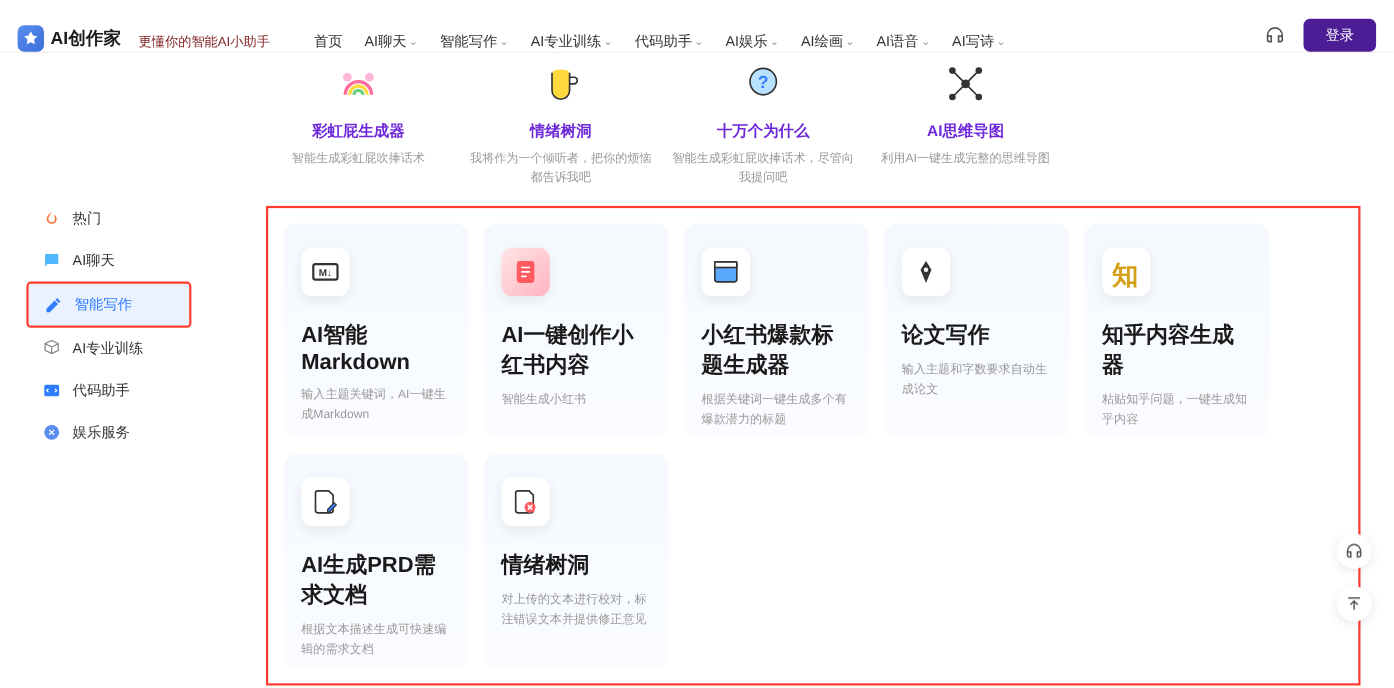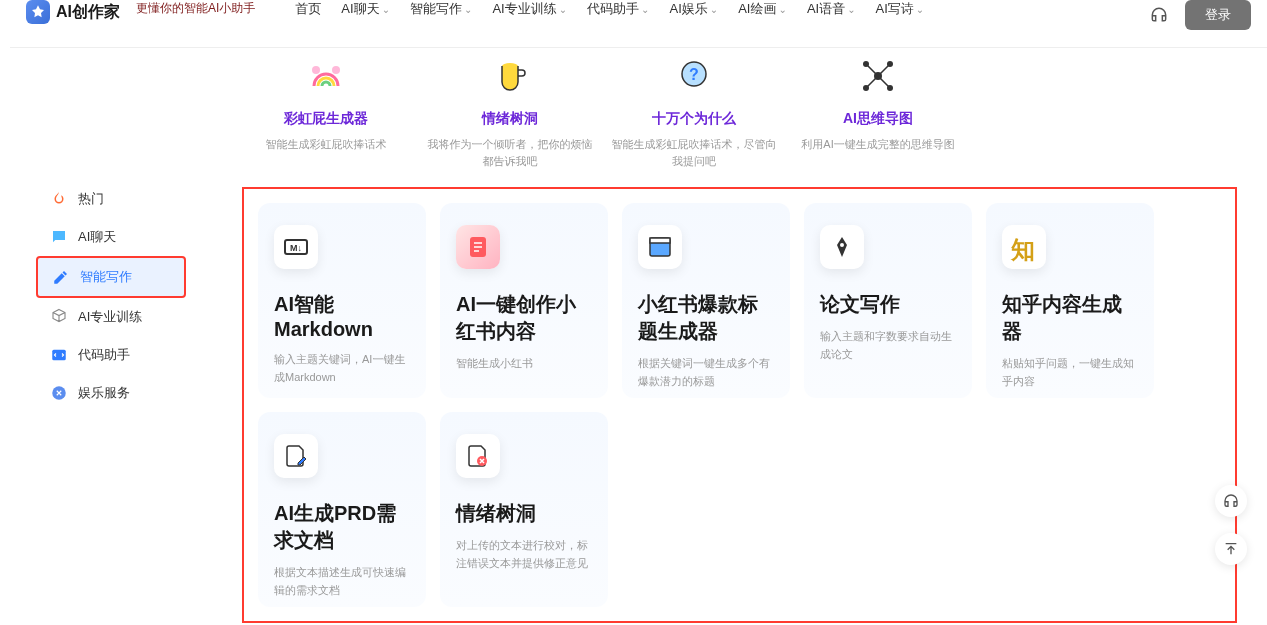--- a/index.html
+++ b/index.html
@@ -1,32 +1,32 @@
 <!DOCTYPE html>
 <html><head>
   <meta charset="utf-8">
   <style>
     * { margin: 0; padding: 0; box-sizing: border-box; }
     body { font-family: -apple-system, BlinkMacSystemFont, "PingFang SC", "Microsoft YaHei", sans-serif; background: #fff; width: 1267px; height: 625px; overflow: hidden; position: relative; }
     
-    .header { display: flex; align-items: flex-start; height: 48px; border-bottom: 1px solid #eee; padding: 0 16px; margin-left: 10px; }
+    .header { display: flex; align-items: flex-end; height: 48px; border-bottom: 1px solid #eee; padding: 0 16px; }
     .logo-wrap { display: flex; align-items: center; gap: 6px; }
     .logo-icon { width: 24px; height: 24px; background: linear-gradient(135deg, #5b8def, #3a6fd8); border-radius: 6px; display: flex; align-items: center; justify-content: center; }
     .logo-icon svg { width: 16px; height: 16px; }
     .logo-text { font-weight: 700; font-size: 16px; color: #1a1a1a; }
     .tagline { font-size: 12px; color: #7f1d1d; margin-left: 16px; }
     .nav { display: flex; gap: 20px; margin-left: 40px; flex: 1; }
     .nav-item { font-size: 13px; color: #333; cursor: pointer; display: flex; align-items: center; gap: 2px; }
     .nav-item .chev { font-size: 10px; color: #999; }
     .header-right { display: flex; align-items: center; gap: 16px; }
     .hs-icon { width: 20px; height: 20px; }
-    .login-btn { background: #737373; color: #fff; border: none; padding: 6px 20px; border-radius: 6px; font-size: 13px; cursor: pointer; }
+    .login-btn { background: #4c1d95; color: #fff; border: none; padding: 6px 20px; border-radius: 6px; font-size: 13px; cursor: pointer; }
     
     .body-wrap { display: flex; height: calc(100% - 48px); }
-    .sidebar { width: 212px; padding: 12px 0 0 36px; margin-top: 120px; }
+    .sidebar { width: 212px; padding: 12px 0 0 24px; margin-top: 120px; }
     .side-item { display: flex; align-items: center; gap: 10px; padding: 10px 14px; font-size: 13px; color: #333; border-radius: 8px; cursor: pointer; width: 150px; }
     .side-item.active { background: #eaf2ff; color: #2f7cff; border: 2px solid #ff3b30; border-radius: 4px; width: 150px; }
     .side-ic { width: 18px; height: 18px; display: inline-flex; align-items: center; justify-content: center; font-size: 14px; }
     
     .main { flex: 1; padding: 0 30px 20px 30px; overflow-y: auto; }
     .top-row { display: flex; gap: 16px; margin-top: 8px; }
     .top-card { width: 168px; text-align: center; }
     .mini-ic { width: 40px; height: 40px; margin: 0 auto 14px; }
     .top-title { font-size: 14px; font-weight: 600; color: #6d28d9; margin-bottom: 8px; }
     .top-desc { font-size: 11px; color: #999; line-height: 1.5; }

